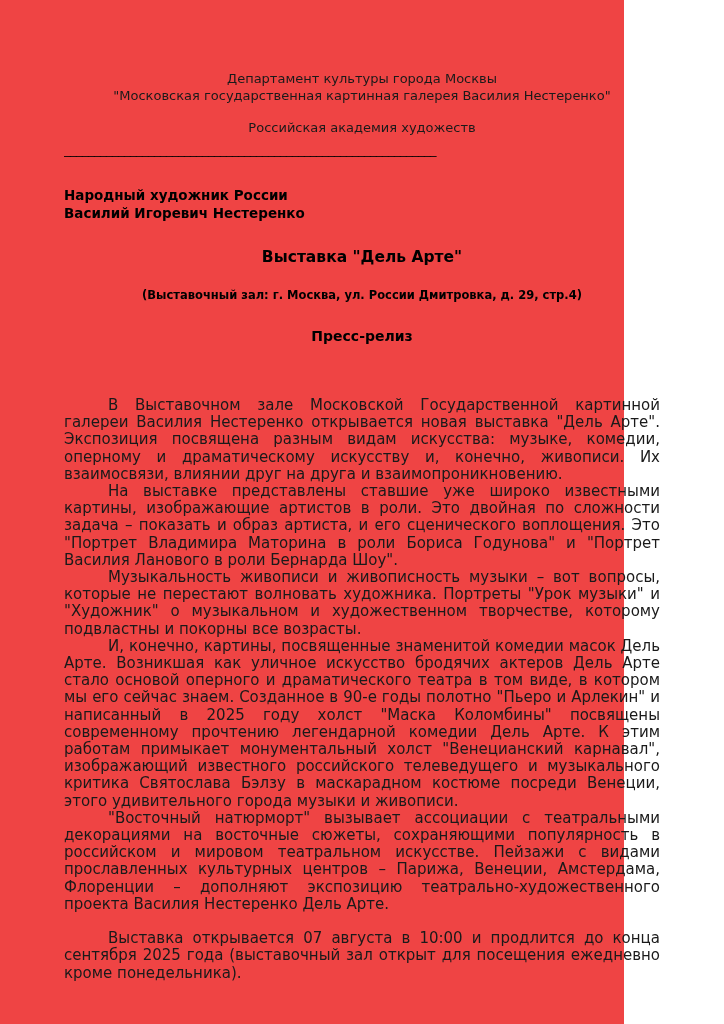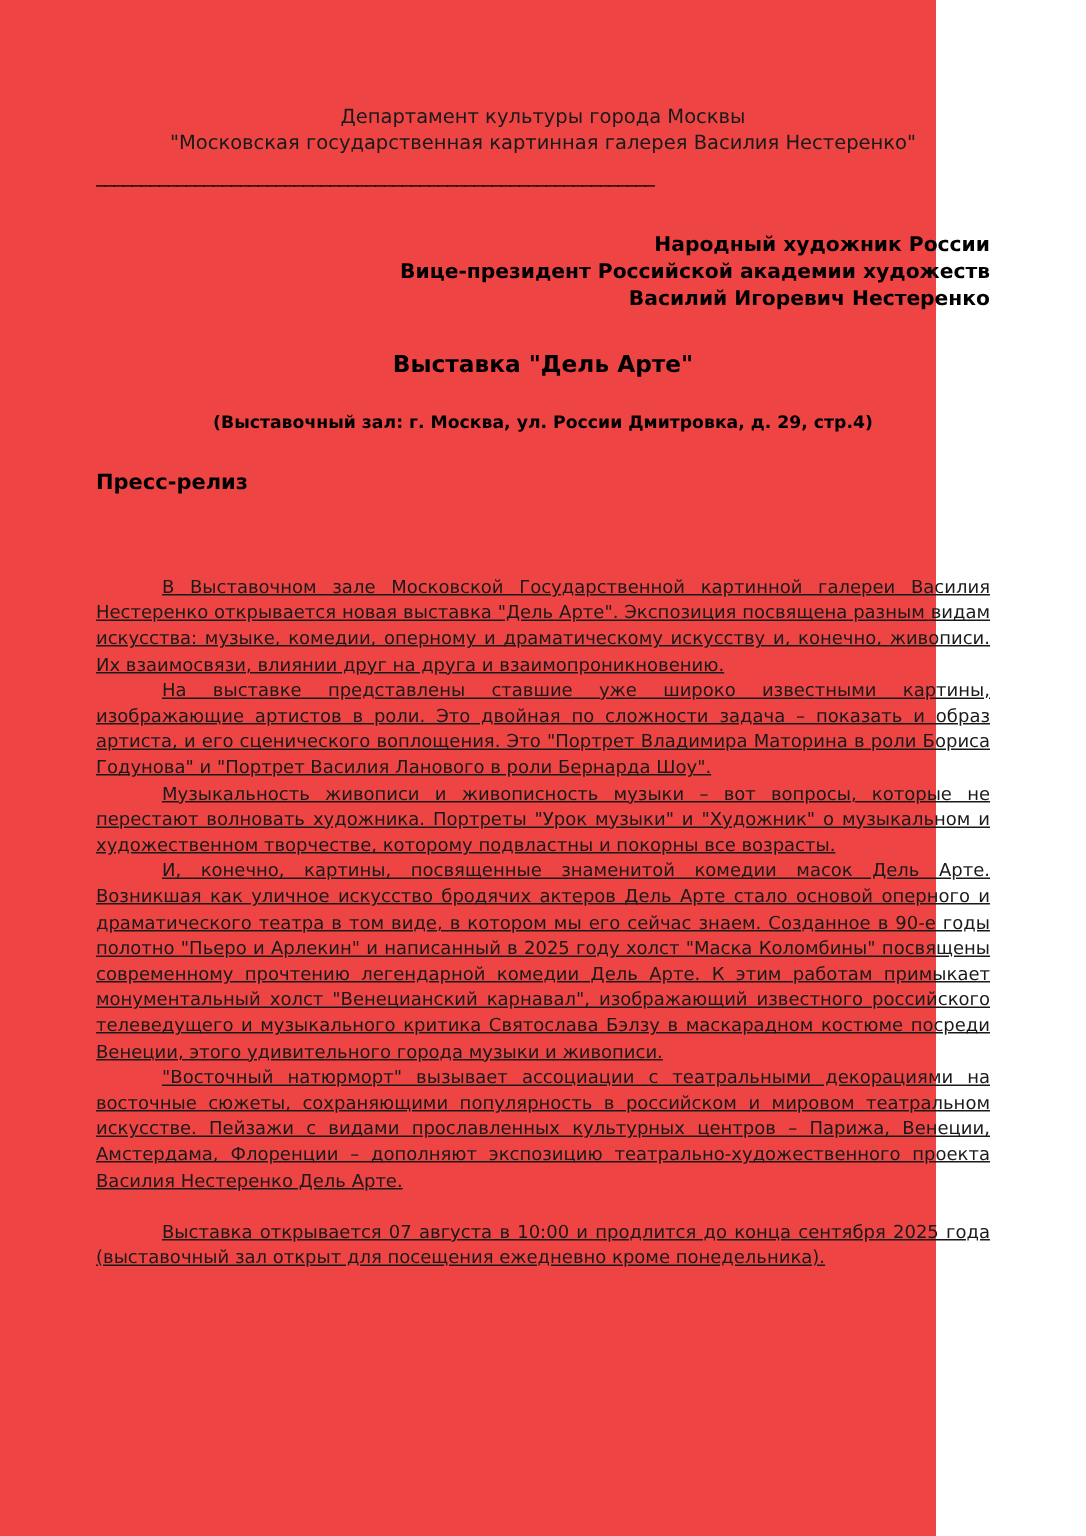--- a/index.html
+++ b/index.html
@@ -55,21 +55,21 @@
     line-height: 10px;
     letter-spacing: -0.5px;
     color: #000;
     overflow: hidden;
     white-space: nowrap;
     height: 14px;
   }
 
   
   .titleblock {
-    text-align: right;
+    text-align: left;
   }
   .tb-line {
     font-weight: bold;
     font-size: 13.5px;
     line-height: 18px;
     color: #000;
     white-space: nowrap;
   }
   .tb-1 { margin-top: 27px; }
 
@@ -86,62 +86,61 @@
     margin-top: 20px;
     text-align: center;
     font-weight: bold;
     font-size: 11.5px;
     line-height: 16px;
     color: #000;
   }
 
   .doctype {
     margin-top: 24px;
-    text-align: left;
+    text-align: center;
     font-weight: bold;
     font-size: 14px;
     line-height: 18px;
     color: #000;
   }
 
   
   .body-text {
     margin-top: 52px;
   }
   .para {
     text-align: justify;
     text-justify: inter-word;
-    font-size: 12px;
+    font-size: 15px;
     line-height: 17.2px;
     text-indent: 44px;
     color: #1a1a1a;
     margin: 0;
     hyphens: none;
-    text-decoration: underline;
   }
   .para.spaced-before {
     margin-top: 17px;
   }
 </style>
 </head>
 <body>
 
 <div class="page">
   <div class="content">
 
     <div class="masthead">
       <div class="masthead-line mh-1">Департамент культуры города Москвы</div>
       <div class="masthead-line mh-3">"Московская государственная картинная галерея Василия Нестеренко"</div>
+      <div class="masthead-line mh-4">Российская академия художеств</div>
     </div>
 
     <div class="divider">______________________________________________________________</div>
 
     <div class="titleblock">
       <div class="tb-line tb-1">Народный художник России</div>
-      <div class="tb-line">Вице-президент Российской академии художеств</div>
       <div class="tb-line">Василий Игоревич Нестеренко</div>
     </div>
 
     <div class="exhibition-title">Выставка "Дель Арте"</div>
 
     <div class="venue">(Выставочный зал: г. Москва, ул. России Дмитровка, д. 29, стр.4)</div>
 
     <div class="doctype">Пресс-релиз</div>
 
     <div class="body-text">

